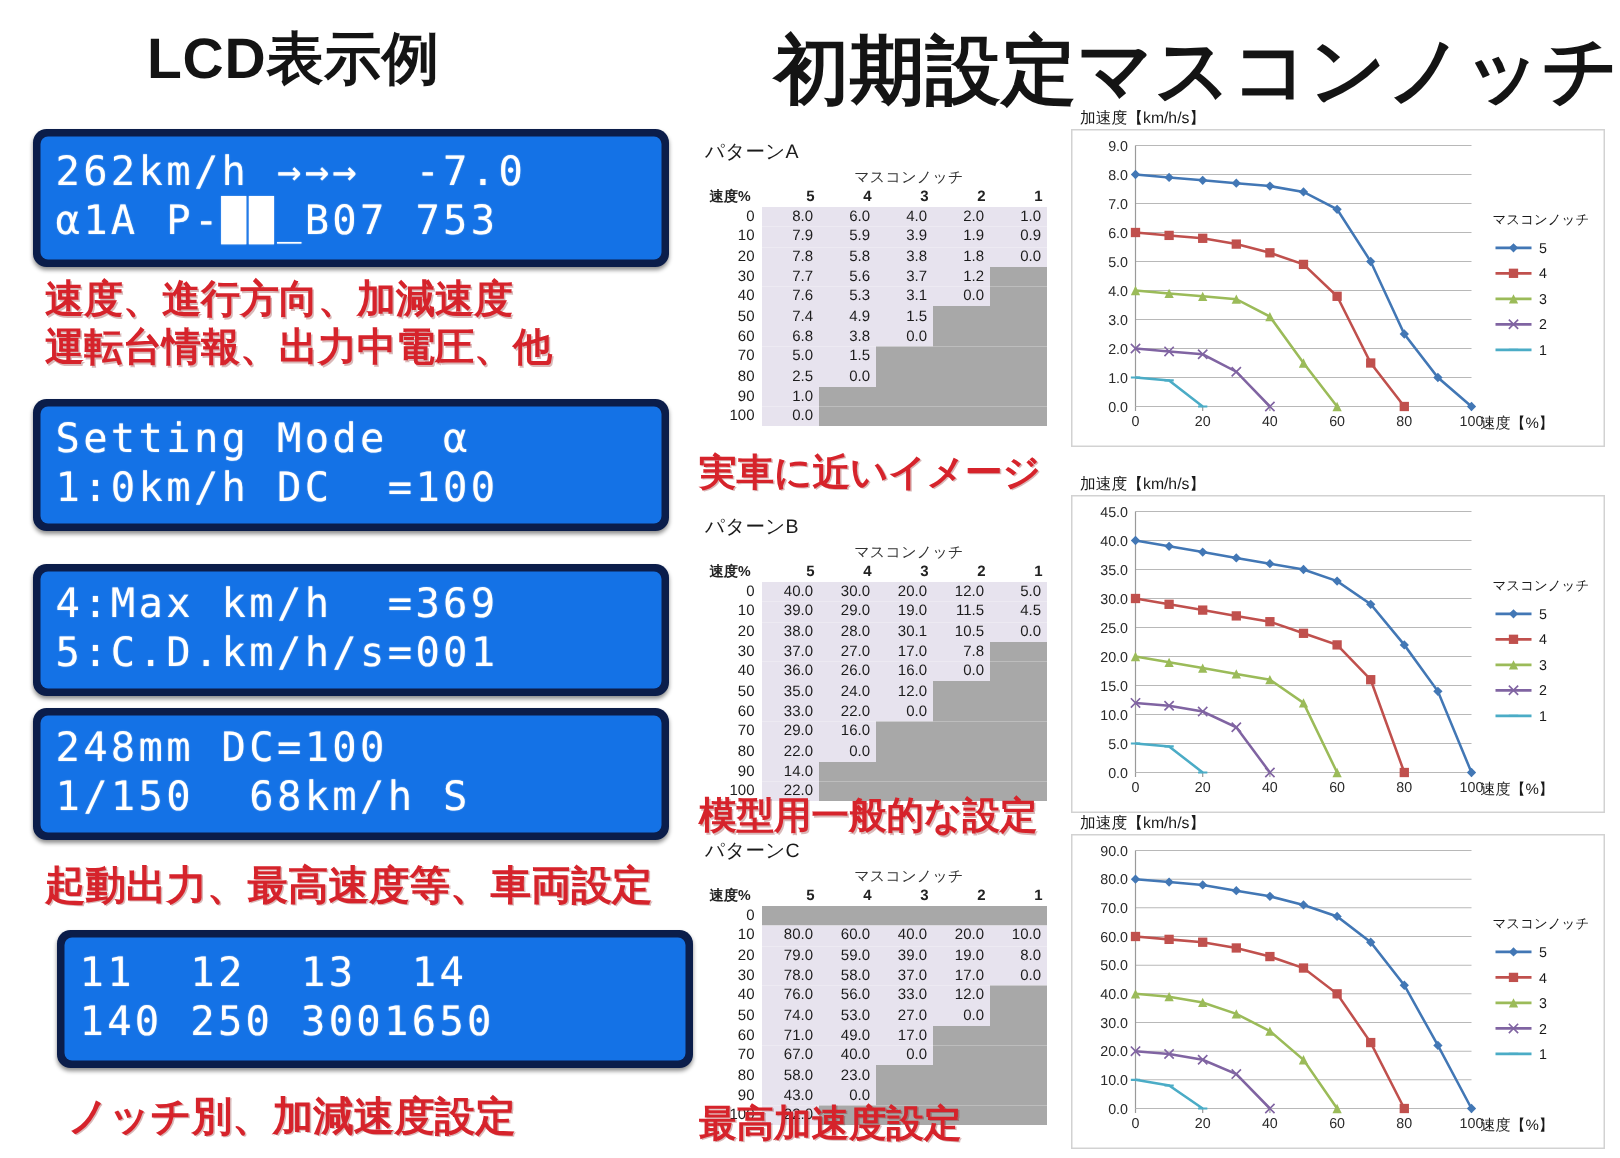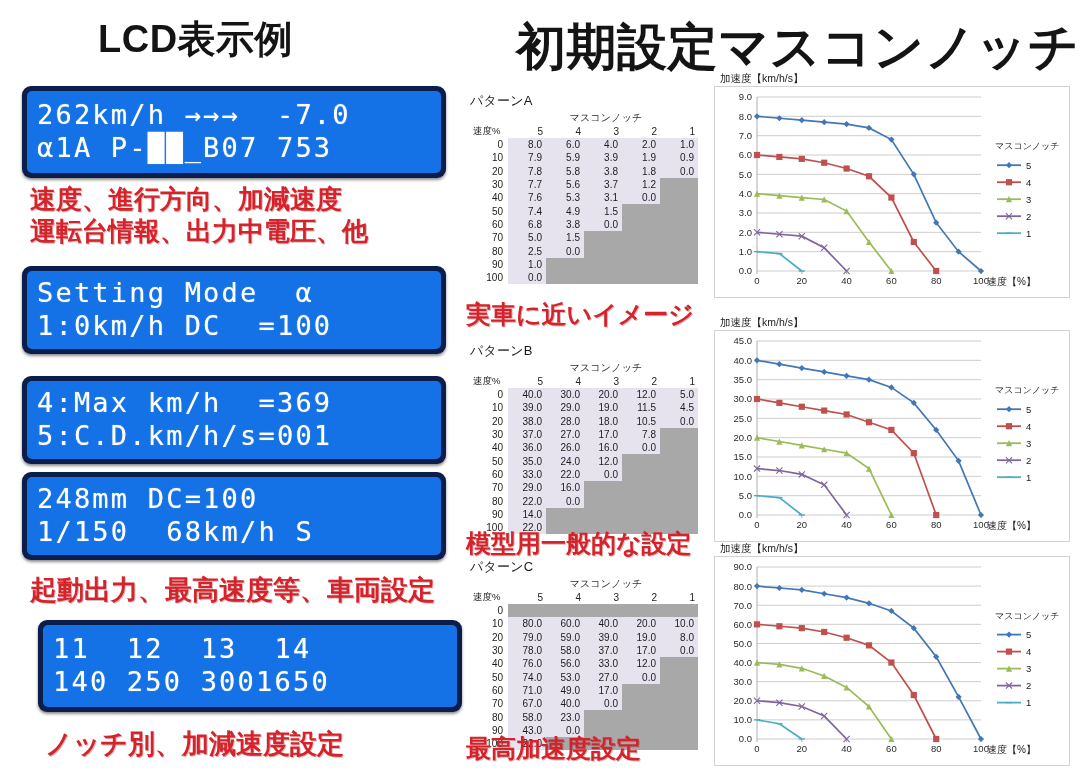--- a/index.html
+++ b/index.html
@@ -87,21 +87,21 @@
     margin-left:36px; margin-bottom:0px; letter-spacing:.2px;
   }
   table.ptable {
     border-collapse:collapse;
     width:228px;
     font-size:10px;
     color:#1c1c1c;
     table-layout:fixed;
   }
   table.ptable th {
-    font-weight:normal;
+    font-weight:bold;
     font-size:10px;
     padding:0 3px;
     text-align:right;
     color:#222;
     height:13px;
   }
   table.ptable th.spd { text-align:left; font-size:9.5px; }
   table.ptable td {
     height:13.3px;
     padding:0 4px 0 0;
@@ -320,21 +320,21 @@
           <td>39.0</td>
           <td>29.0</td>
           <td>19.0</td>
           <td>11.5</td>
           <td>4.5</td>
         </tr>
         <tr>
           <td class="rowhdr">20</td>
           <td>38.0</td>
           <td>28.0</td>
-          <td>18.0</td>
+          <td>30.1</td>
           <td>10.5</td>
           <td>0.0</td>
         </tr>
         <tr>
           <td class="rowhdr">30</td>
           <td>37.0</td>
           <td>27.0</td>
           <td>17.0</td>
           <td>7.8</td>
           <td class="off"></td>

